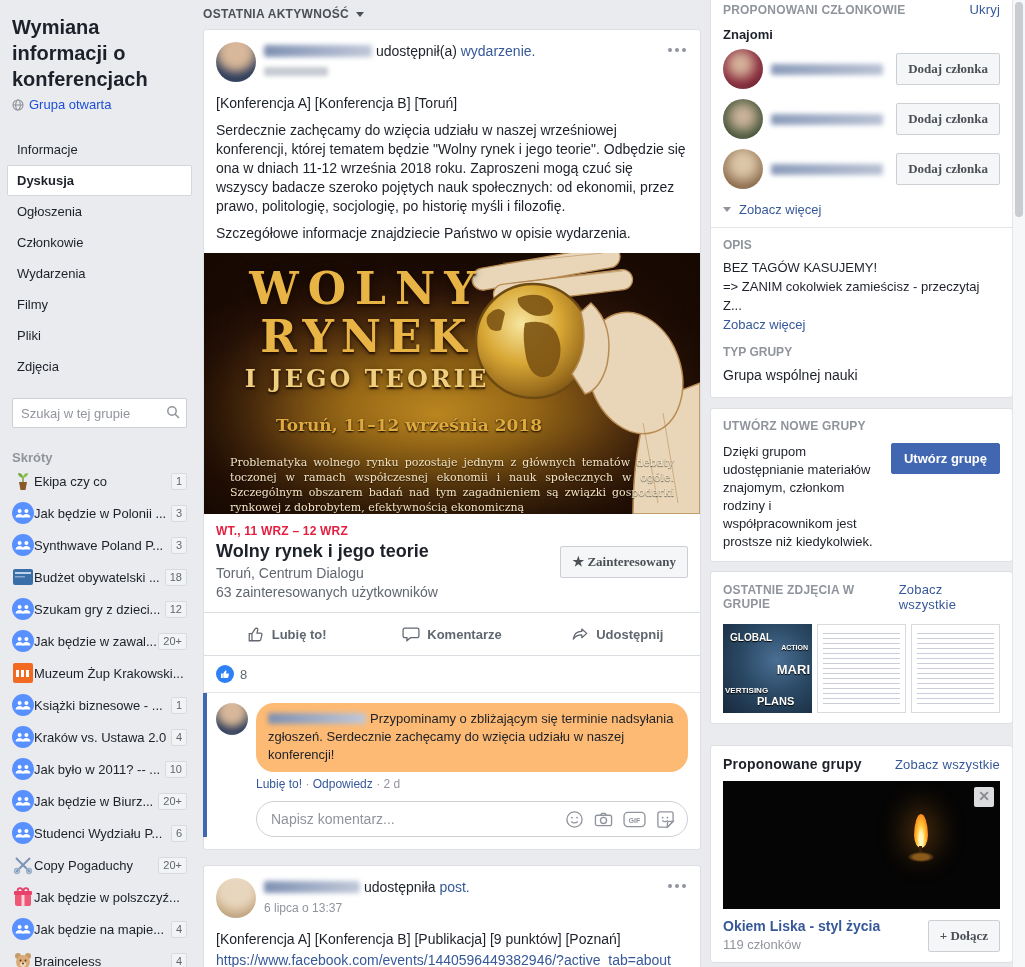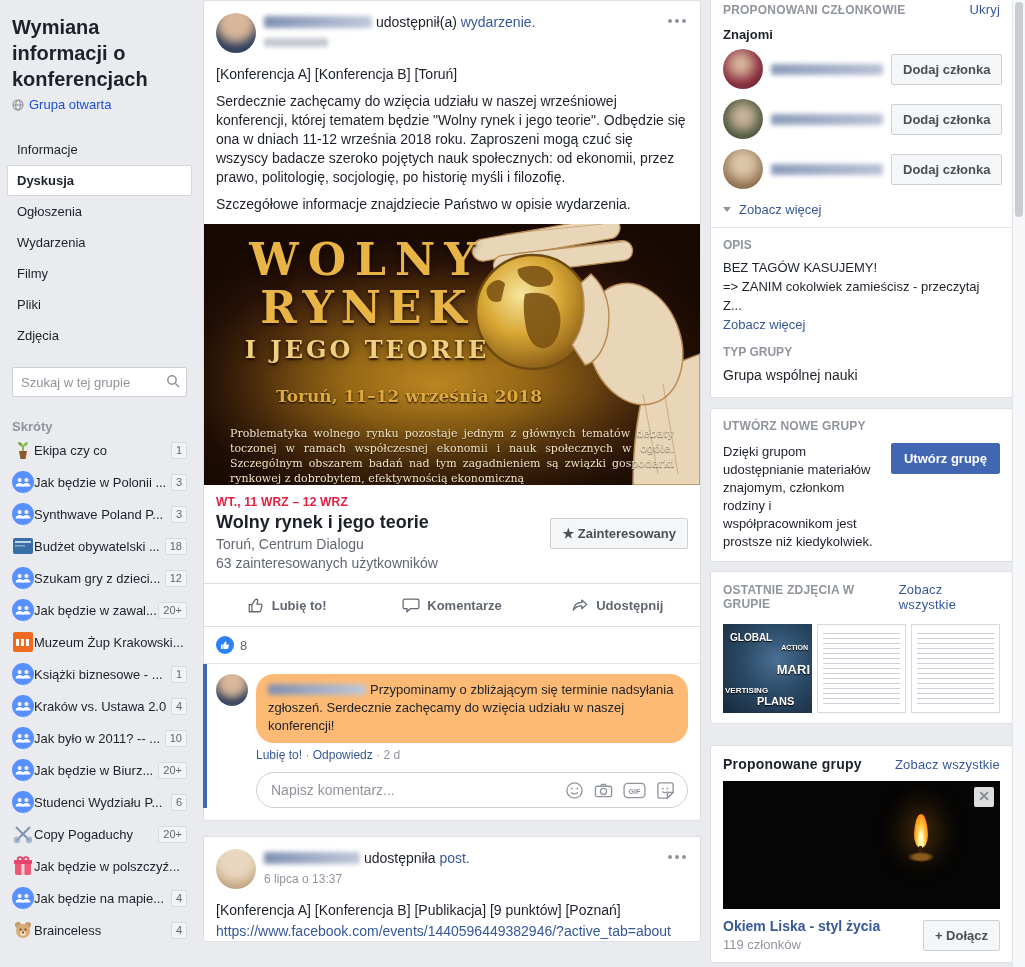--- a/index.html
+++ b/index.html
@@ -64,21 +64,21 @@
   .ppara{position:absolute;left:26px;right:26px;top:202px;font-family:"DejaVu Serif",serif;font-size:11px;
      line-height:15px;color:#f2e2c2;text-align:justify;text-shadow:0 1px 1px rgba(0,0,0,.6)}
   .pglobe{position:absolute;right:0;top:0;pointer-events:none}
 
   .einfo{padding:10px 12px 12px;display:flex;gap:10px}
   .einfo .txt{flex:1}
   .edate{color:#e41e3f;font-size:12px;font-weight:bold;letter-spacing:.2px}
   .etitle{font-size:18px;font-weight:bold;margin-top:3px;cursor:pointer}
   .eloc,.eint{color:#616770;font-size:14px;margin-top:3px}
   .btn{background:#f5f6f7;border:1px solid #ccd0d5;border-radius:2px;font-weight:bold;font-size:13px;
-     color:#4b4f56;padding:7px 11px;white-space:nowrap;cursor:pointer;font-family:Liberation Sans, sans-serif}
+     color:#4b4f56;padding:7px 11px;white-space:nowrap;cursor:pointer;font-family:Liberation Serif, serif}
   .einfo .btn{align-self:center}
   .action-bar{display:flex;border-top:1px solid #dadde1;height:42px;align-items:center}
   .action-bar .ab{flex:1;display:flex;align-items:center;justify-content:center;gap:7px;font-weight:bold;
      font-size:13px;color:#616770;cursor:pointer;height:100%}
   .like-row{border-top:1px solid #dadde1;padding:9px 12px;display:flex;align-items:center;gap:6px;
      font-size:13px;color:#616770}
   .like-badge{width:18px;height:18px;border-radius:50%;background:#2e81f4;display:flex;align-items:center;
      justify-content:center;box-shadow:0 0 0 1px #fff}
   .cwrap{position:relative;border-top:1px solid #e5e5e5}
   .cwrap::before{content:"";position:absolute;left:-1px;top:0;bottom:0;width:4px;background:#4267b2}
@@ -131,21 +131,21 @@
   .gtitle{font-size:14px;font-weight:bold;color:#1d2129}
   .adimg{position:relative;height:128px;background:#050505;margin-top:9px;overflow:hidden;cursor:pointer}
   .flame{position:absolute;left:69%;top:26%;width:14px;height:34px;border-radius:50% 50% 50% 50%/62% 62% 38% 38%;
      background:radial-gradient(ellipse at 50% 75%,#fff7c0 0 18%,#ffc93d 40%,#ff8c1a 70%,rgba(120,40,0,.0) 100%);
      box-shadow:0 0 28px 10px rgba(255,150,30,.28)}
   .wick{position:absolute;left:calc(69% + 5px);top:calc(26% + 32px);width:3px;height:7px;background:#3a2008}
   .wax{position:absolute;left:calc(69% - 6px);top:calc(26% + 38px);width:26px;height:10px;border-radius:50%;
      background:radial-gradient(#8a5a1c 0 40%,rgba(60,30,5,0) 75%)}
   .xbtn{position:absolute;top:6px;right:6px;width:20px;height:20px;background:rgba(244,245,247,.9);
      border-radius:2px;color:#8a8d91;font-size:14px;line-height:19px;text-align:center;font-weight:bold;cursor:pointer}
-  .grow{display:flex;align-items:center;margin-top:9px;gap:8px}
+  .grow{display:flex;align-items:flex-end;margin-top:9px;gap:8px}
   .grow .txt{flex:1}
   .gname{color:#365899;font-weight:bold;font-size:14px;cursor:pointer}
   .gmem{color:#90949c;font-size:13px;margin-top:3px}
 
   
   .sb{position:absolute;right:0;top:0;width:12px;height:967px;background:#f6f7f8;border-left:1px solid #e3e5e8}
   .sb .th{position:absolute;top:2px;left:2px;width:8px;height:215px;border-radius:4px;background:#c9ccd1;cursor:pointer}
 </style>
 </head>
 <body>
@@ -159,20 +159,21 @@
           <ellipse cx="6" cy="6" rx="2.3" ry="5"></ellipse>
           <line x1="1" y1="6" x2="11" y2="6"></line>
         </g>
       </svg>
     <span>Grupa otwarta</span>
   </div>
   <nav class="nav">
     <div class="nav-item">Informacje</div>
     <div class="nav-item active">Dyskusja</div>
     <div class="nav-item">Ogłoszenia</div>
+    <div class="nav-item">Członkowie</div>
     <div class="nav-item">Wydarzenia</div>
     <div class="nav-item">Filmy</div>
     <div class="nav-item">Pliki</div>
     <div class="nav-item">Zdjęcia</div>
   </nav>
   <div class="searchbox">
     <input placeholder="Szukaj w tej grupie" style="">
     <svg class="mag" width="14" height="14" viewBox="0 0 14 14">
         <g fill="none" stroke="#90949c" stroke-width="1.5">
           <circle cx="6" cy="6" r="4.2"></circle>
@@ -372,20 +373,24 @@
         <circle cx="13.5" cy="10.5" r=".9" fill="#5a3a1a"></circle>
         <circle cx="11" cy="13.6" r="1" fill="#5a3a1a"></circle>
       </svg>
     <span class="lbl">Brainceless</span>
     <span class="badge">4</span>
   </div>
 
 </aside>
 
 <main class="main">
+  <div class="feed-header">
+    <span>OSTATNIA AKTYWNOŚĆ</span>
+    <span class="tri dark"></span>
+  </div>
 
   <article class="card">
     <div class="post-head">
       <div class="avatar av-man">
           <i></i>
         </div>
       <div class="head-txt">
         <div>
           <span class="blur-name"></span>
           <span>udostępnił(a)</span>

